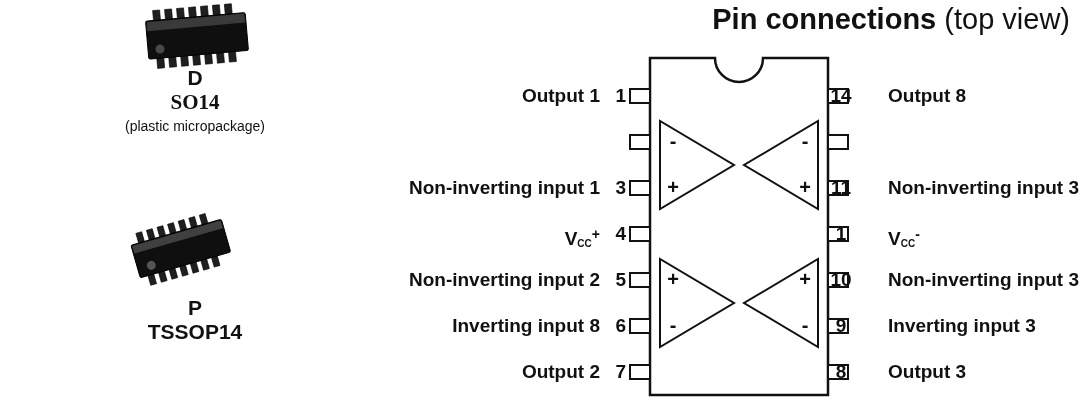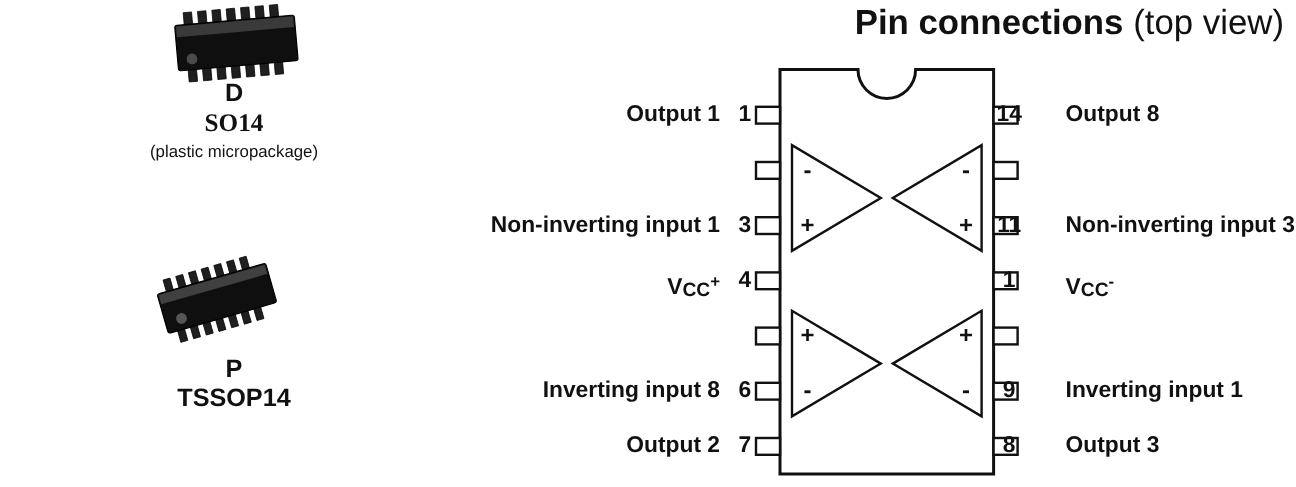--- a/index.html
+++ b/index.html
@@ -18,21 +18,21 @@
   .title-main{font-weight:bold;}
   
   .diagram-svg{position:absolute;left:0;top:0;width:1080px;height:406px;}
   .amp-sign{font-family:"Liberation Sans","DejaVu Sans",sans-serif;font-size:20px;font-weight:700;fill:#111;}
   
   .pin-row{position:absolute;left:0;width:1080px;height:26px;line-height:26px;font-size:19px;font-weight:bold;}
   .l-label{position:absolute;right:480px;white-space:nowrap;}
   .l-num{position:absolute;left:590px;width:36px;text-align:right;}
   .r-num{position:absolute;left:824px;width:34px;text-align:center;}
   .r-label{position:absolute;left:888px;white-space:nowrap;}
-  .vcc-sub{font-size:16px;vertical-align:-2px;}
+  .vcc-sub{font-size:10px;vertical-align:-2px;}
   .vcc-sign{font-size:14px;vertical-align:6px;}
 </style>
 </head>
 <body>
 
 <div class="canvas">
 
   <svg class="pkg-figure" style="left:135px;top:3px;" width="120" height="66" viewBox="0 0 120 66">
     <g transform="rotate(-5 60 33)">
       <g>
@@ -144,25 +144,31 @@
     <span class="l-num">3</span>
     <span class="r-num">11</span>
     <span class="r-label">Non-inverting input 3</span>
   </div>
   <div class="pin-row" style="top:221px">
     <span class="l-label"><span>V</span><span class="vcc-sub">CC</span><span class="vcc-sign">+</span></span>
     <span class="l-num">4</span>
     <span class="r-num">1</span>
     <span class="r-label"><span>V</span><span class="vcc-sub">CC</span><span class="vcc-sign">-</span></span>
   </div>
+  <div class="pin-row" style="top:267px">
+    <span class="l-label">Non-inverting input 2</span>
+    <span class="l-num">5</span>
+    <span class="r-num">10</span>
+    <span class="r-label">Non-inverting input 3</span>
+  </div>
   <div class="pin-row" style="top:313px">
     <span class="l-label">Inverting input 8</span>
     <span class="l-num">6</span>
     <span class="r-num">9</span>
-    <span class="r-label">Inverting input 1</span>
+    <span class="r-label">Inverting input 3</span>
   </div>
   <div class="pin-row" style="top:359px">
     <span class="l-label">Output 2</span>
     <span class="l-num">7</span>
     <span class="r-num">8</span>
     <span class="r-label">Output 3</span>
   </div>
 
 </div>
 

